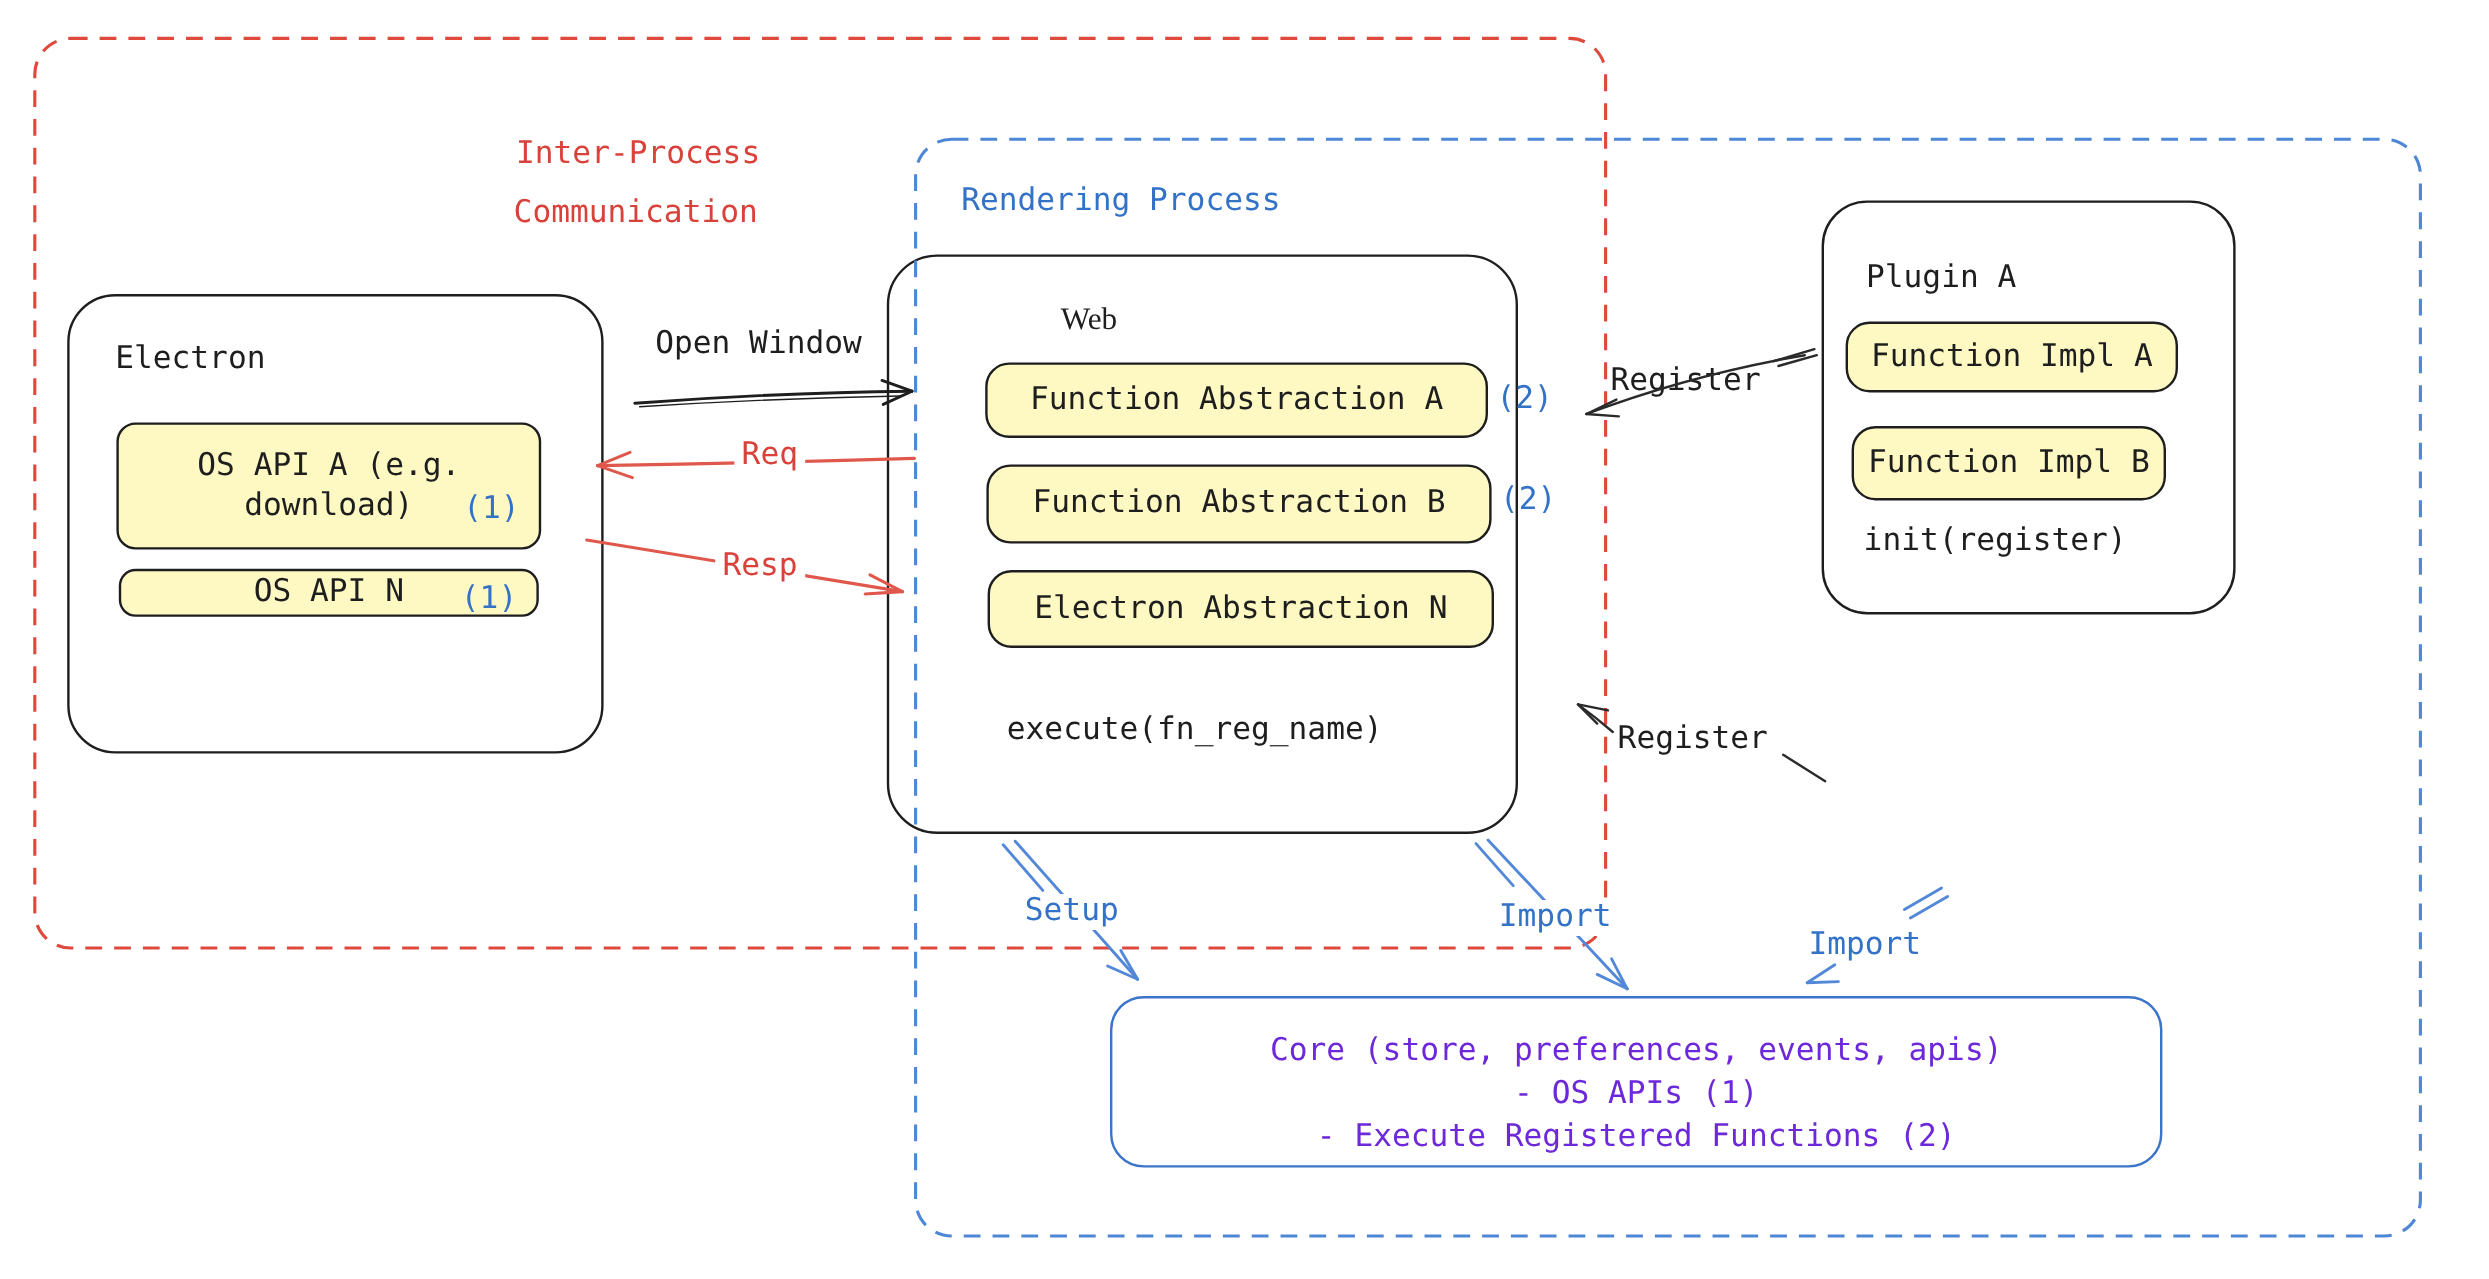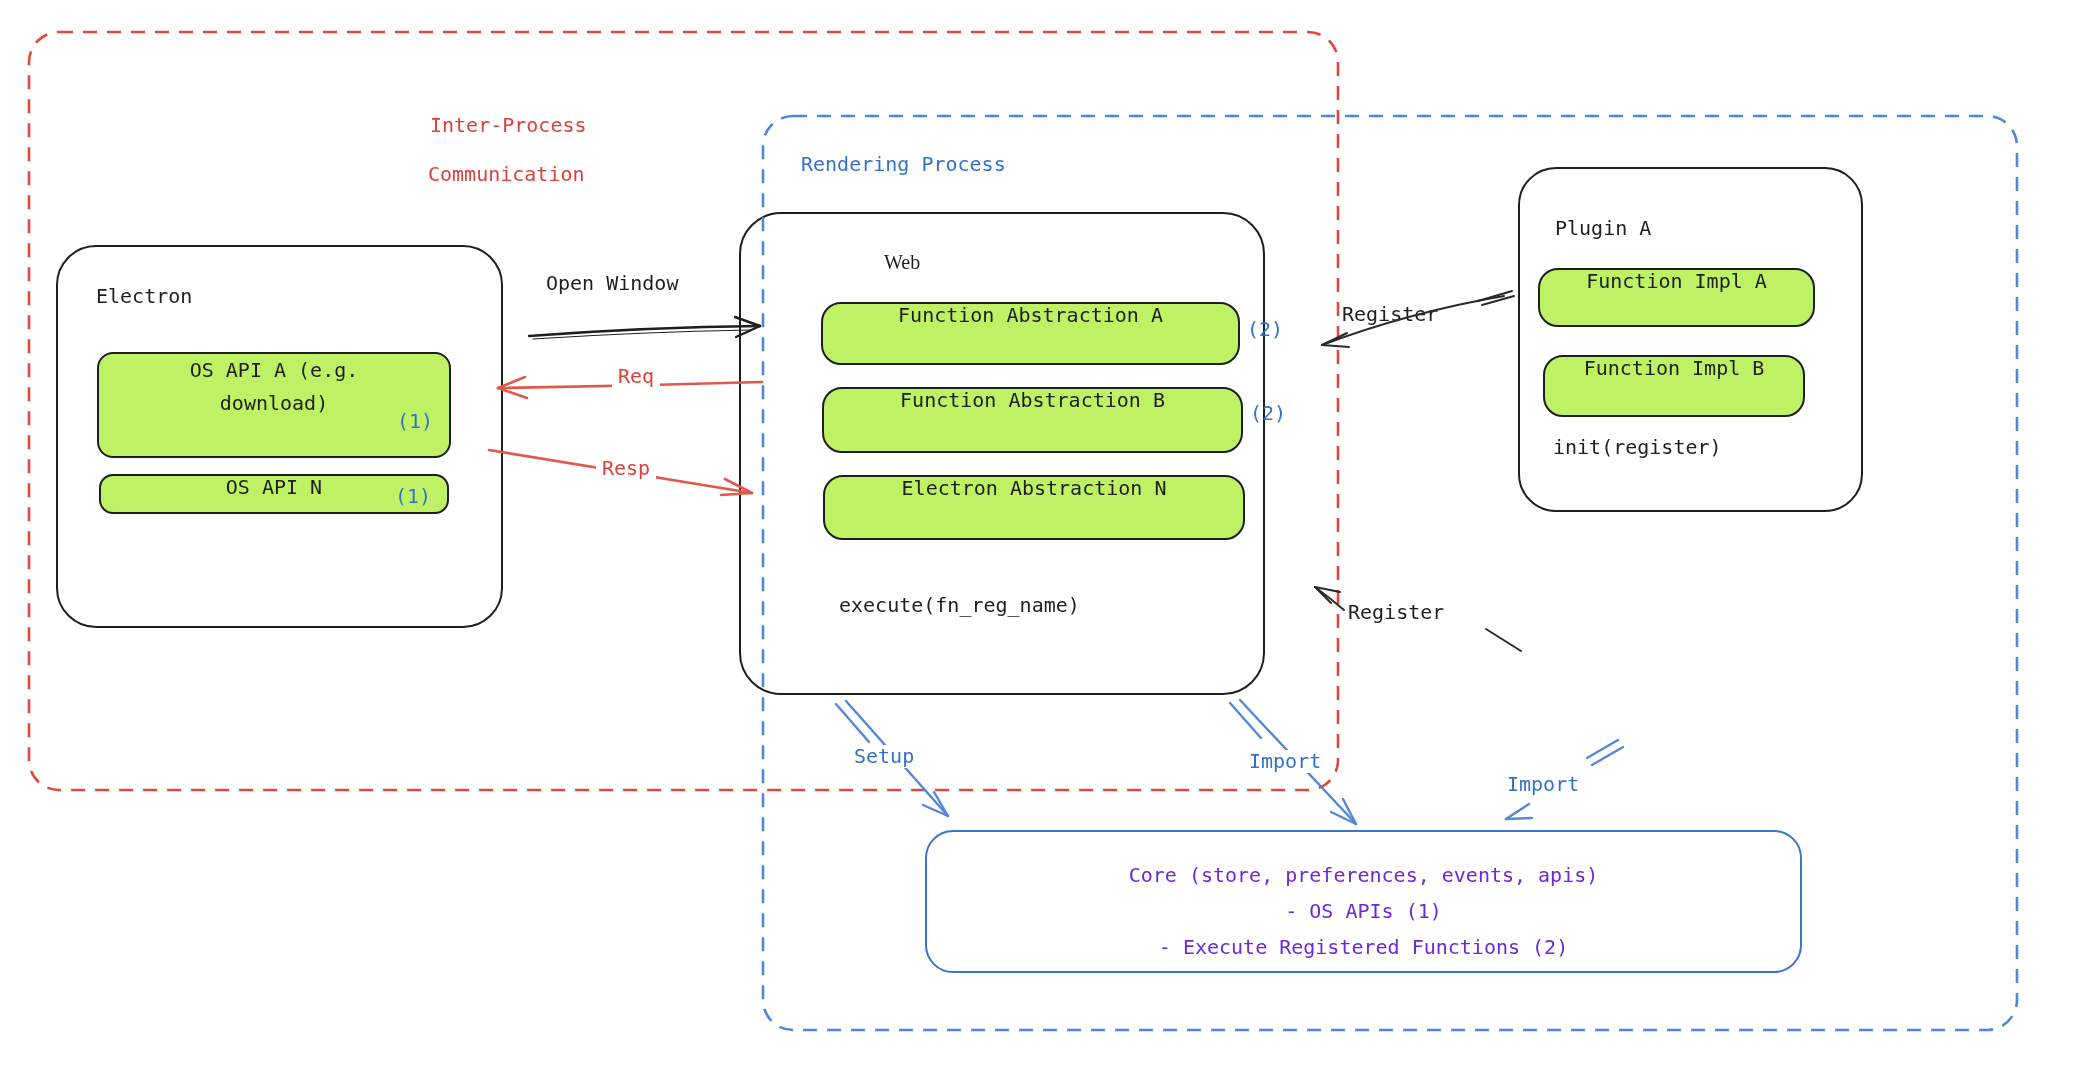--- a/index.html
+++ b/index.html
@@ -1,28 +1,28 @@
 <!DOCTYPE html>
 <html><head>
 <meta charset="utf-8">
 <style>
   html,body{margin:0;padding:0;background:#ffffff;}
   #canvas{
     position:relative;width:2074px;height:1066px;background:#ffffff;overflow:hidden;
     font-family:"DejaVu Sans Mono","Liberation Mono",monospace;
-    color:#1e1e1e;font-size:20px;line-height:1.15;
+    color:#1e1e1e;font-size:26px;line-height:1.15;
   }
   .node{
     position:absolute;border:2.2px solid #1e1e1e;border-radius:36px;
     background:#ffffff;box-sizing:border-box;z-index:2;
   }
   .subnode{
     position:absolute;border:2px solid #1e1e1e;border-radius:20px;
-    background:#bef264;box-sizing:border-box;z-index:3;
-    display:flex;align-items:flex-start;justify-content:center;text-align:center;
+    background:#fef9c3;box-sizing:border-box;z-index:3;
+    display:flex;align-items:center;justify-content:center;text-align:center;
   }
   .label{position:absolute;z-index:4;white-space:nowrap;}
   .red{color:#d8423a;}
   .blue{color:#3372c7;}
   .onwhite{background:#ffffff;padding:0 6px;}
   .badge{position:absolute;color:#3372c7;z-index:4;}
   #overlay{position:absolute;left:0;top:0;z-index:5;pointer-events:none;}
   .corebox{
     position:absolute;border:2.4px solid #3b74c8;border-radius:28px;background:#ffffff;
     box-sizing:border-box;z-index:2;color:#6d28d9;text-align:center;

